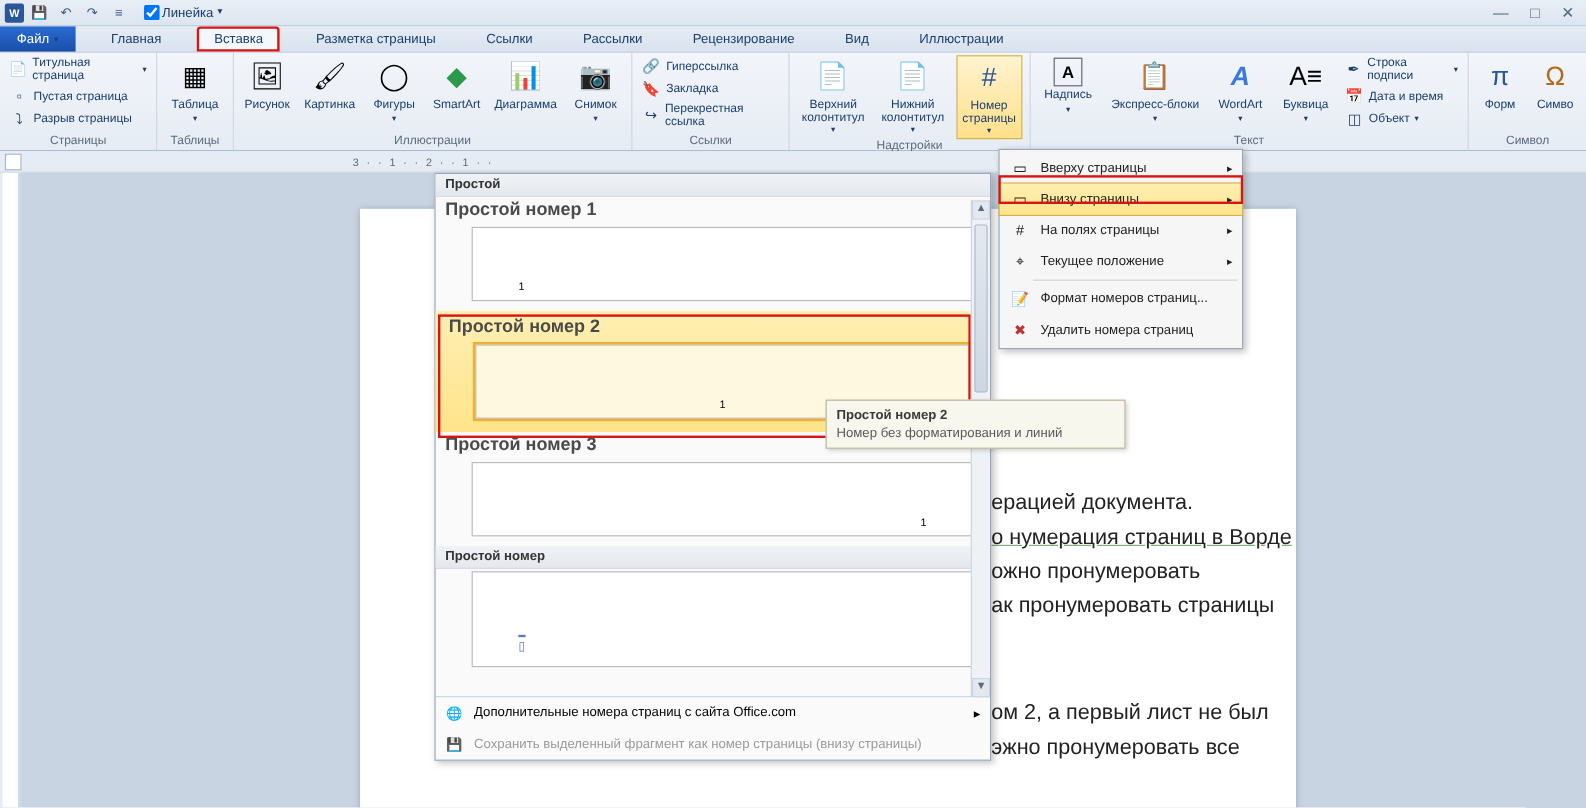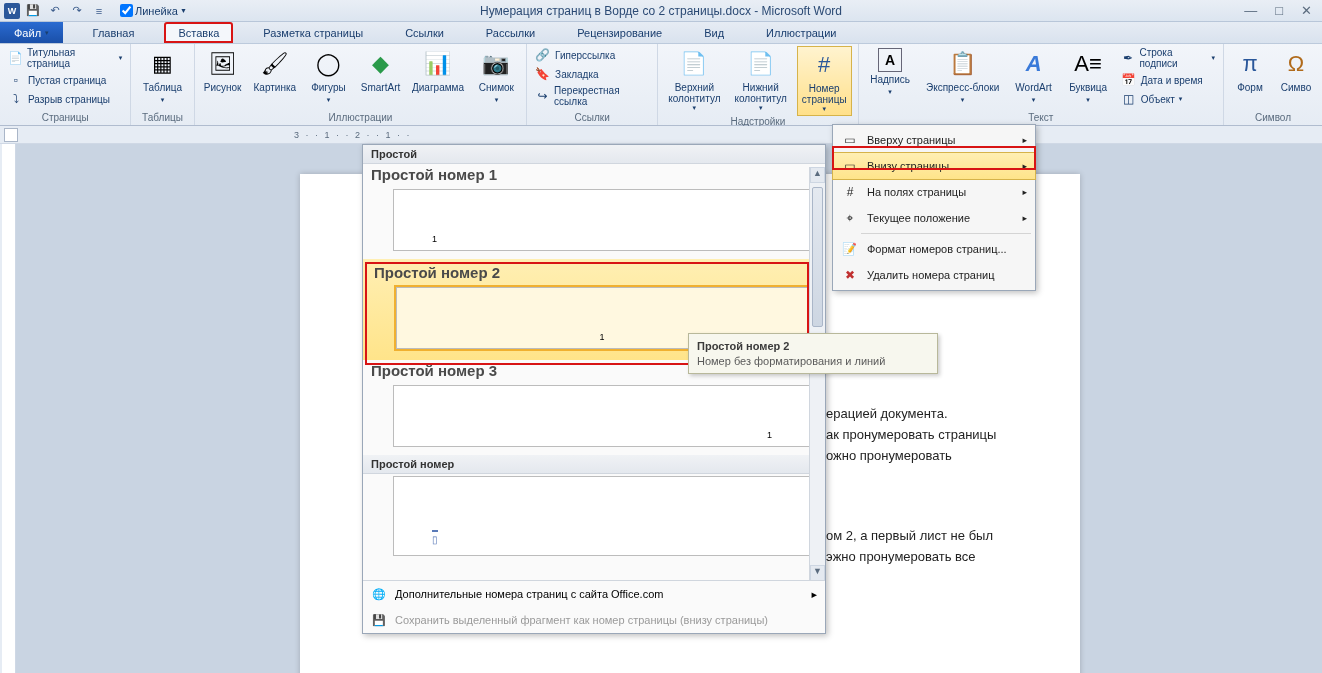--- a/index.html
+++ b/index.html
@@ -40,21 +40,21 @@
     
     .ruler { height: 18px; background:#e6ecf4; border-bottom:1px solid #cfd8e5; display:flex; align-items:center; padding-left:14px; color:#5a6b7e; font-size:9px; position:relative; }
     .ruler-inner { margin-left:280px; white-space:pre; letter-spacing: 2px;}
     .ruler-left { position:absolute; left:4px; width:14px; height:14px; background:#fff; border:1px solid #aab6c8;}
     
     
     .doc-area { position:absolute; top:144px; left:0; right:0; bottom:0; background:#c9d4e2; }
     .vruler { position:absolute; left:0; top:0; bottom:0; width:16px; background:#e6ecf4; border-right:1px solid #cfd8e5; }
     .vruler-left2 { position:absolute; left:0; top:0; bottom:0; width:14px; background:#fff; border-right:1px solid #cfd8e5; }
     .page { position:absolute; left:300px; top:30px; width:780px; height:1000px; background:#fff; box-shadow: 0 0 6px rgba(0,0,0,0.2); }
-    .page-text { position:absolute; left:826px; top:260px; width:300px; color:#222; font-size:13px; line-height:1.6; }
+    .page-text { position:absolute; left:826px; top:260px; width:300px; color:#222; font-size:18px; line-height:1.6; }
     .page-text .ul { text-decoration: underline; text-decoration-color:#7db07d; }
     
     
     .gallery { position:absolute; left:362px; top:144px; width:464px; height:490px; background:#fafafa; border:1px solid #9aa7b8; box-shadow: 2px 2px 6px rgba(0,0,0,0.25); z-index:10; }
     .gallery .ghdr { background: linear-gradient(#f0f2f5,#e4e8ee); padding: 3px 8px; font-weight:bold; color:#333; font-size:11px; border-bottom:1px solid #d0d6de; }
     .gallery .item-name { padding:2px 8px 4px; color:#4a4a4a; font-size:15px; font-weight:600; }
     .gallery .preview { margin:2px 14px 8px 30px; border:1px solid #bcbcbc; background:#fff; height:62px; position:relative; }
     .gallery .preview.sel { outline: 2px solid #f0b030; background:#fff8e0; }
     .gallery .preview .pg1 { position:absolute; font-size:9px; color:#000; }
     .gallery .highlight-item { padding: 3px; background: linear-gradient(#ffefb3,#ffe48a); }
@@ -90,21 +90,20 @@
     <span class="q">💾</span>
     <span class="q">↶</span>
     <span class="q">↷</span>
     <span class="q">≡</span>
     <label class="ruler-check">
       <input type="checkbox" checked="" style="">
       <span>Линейка</span>
       <span class="dropdown-arrow">▼</span>
     </label>
   </div>
-  <div class="title-text">Нумерация страниц в Ворде со 2 страницы.docx - Microsoft Word</div>
   <div class="wincontrols">
     <span>—</span>
     <span>□</span>
     <span>✕</span>
   </div>
 </div>
 
 <div class="tabrow">
   <div class="file">
       <span>Файл</span> 
@@ -284,22 +283,23 @@
   <div class="ruler-left"></div>
   <div class="ruler-inner">3 · · 1 · · 2 · · 1 · ·                                                                                                                            · · 17 · · ·</div>
 </div>
 
 <div class="doc-area">
   <div class="vruler"></div>
   <div class="vruler-left2" style="left:2px"></div>
   <div class="page"></div>
   <div class="page-text">
     <div>ерацией документа.</div>
+    <div class="ul">о нумерация страниц в Ворде</div>
+    <div>ожно пронумеровать</div>
     <div>ак пронумеровать страницы</div>
-    <div>ожно пронумеровать</div>
     <div style="height:60px"></div>
     <div>ом 2, а первый лист не был</div>
     <div>эжно пронумеровать все</div>
   </div>
 </div>
 
 <div class="gallery">
   <div class="ghdr">Простой</div>
   <div class="item-name">Простой номер 1</div>
   <div class="preview">

